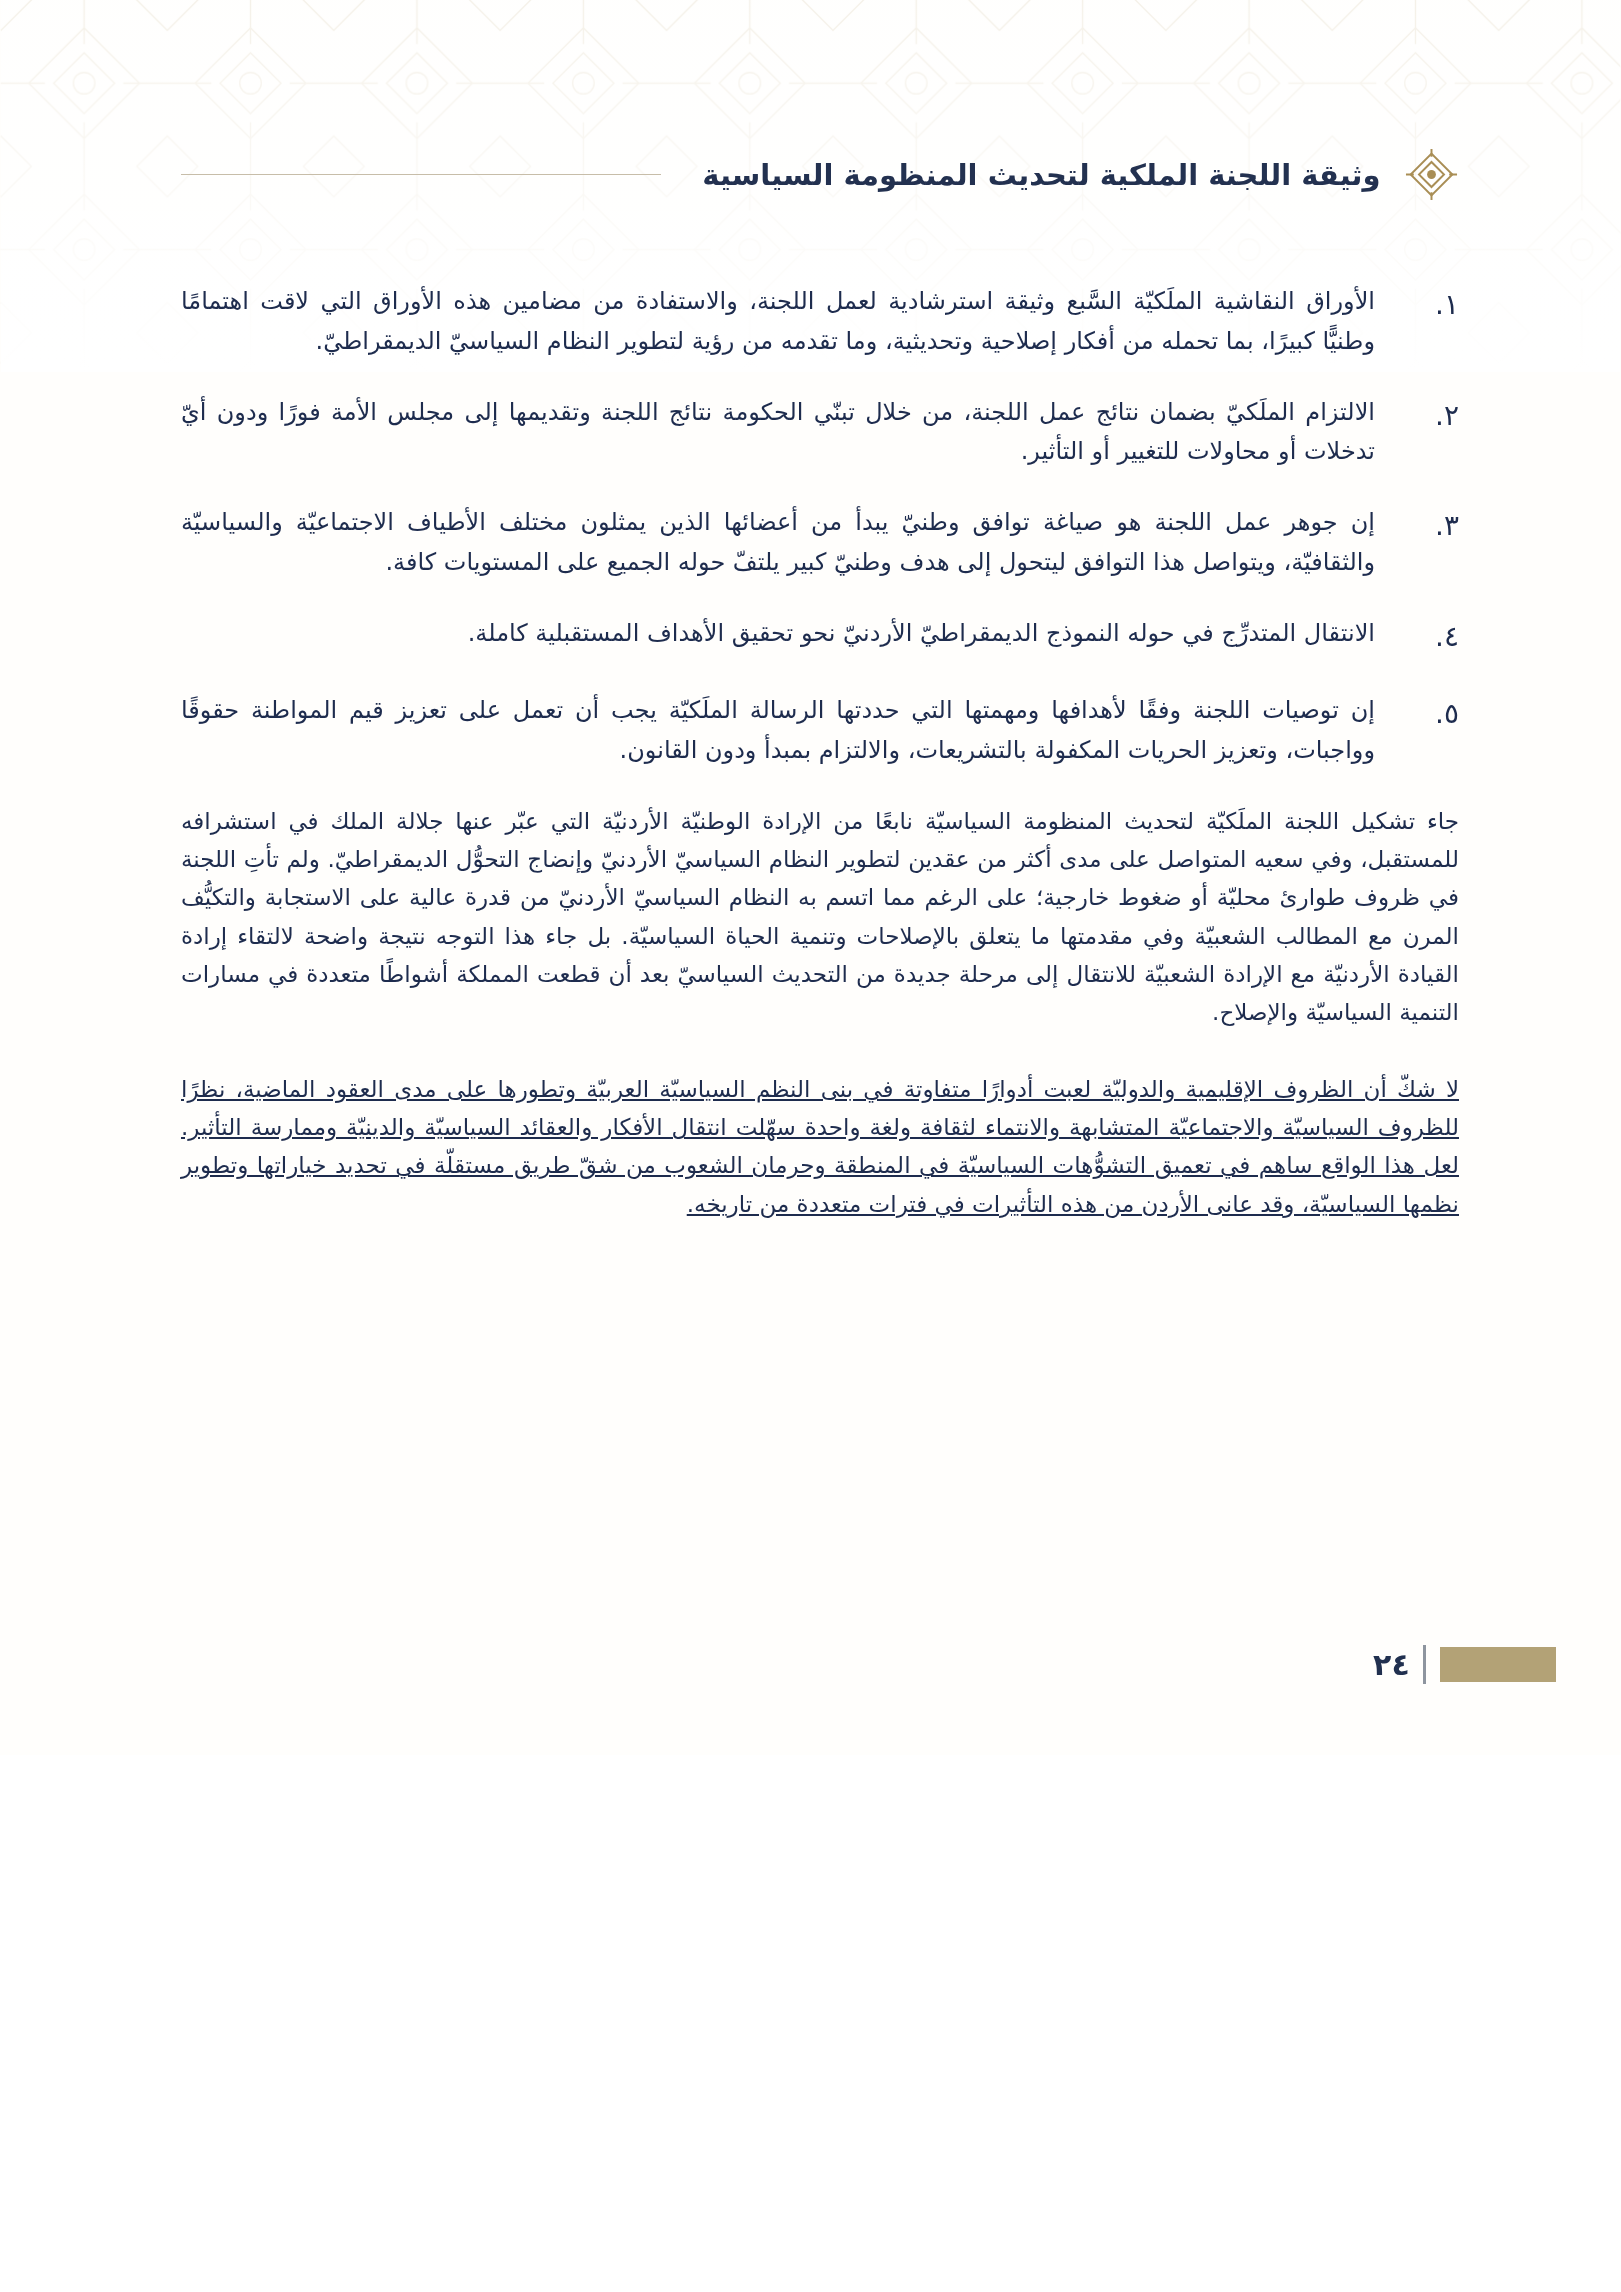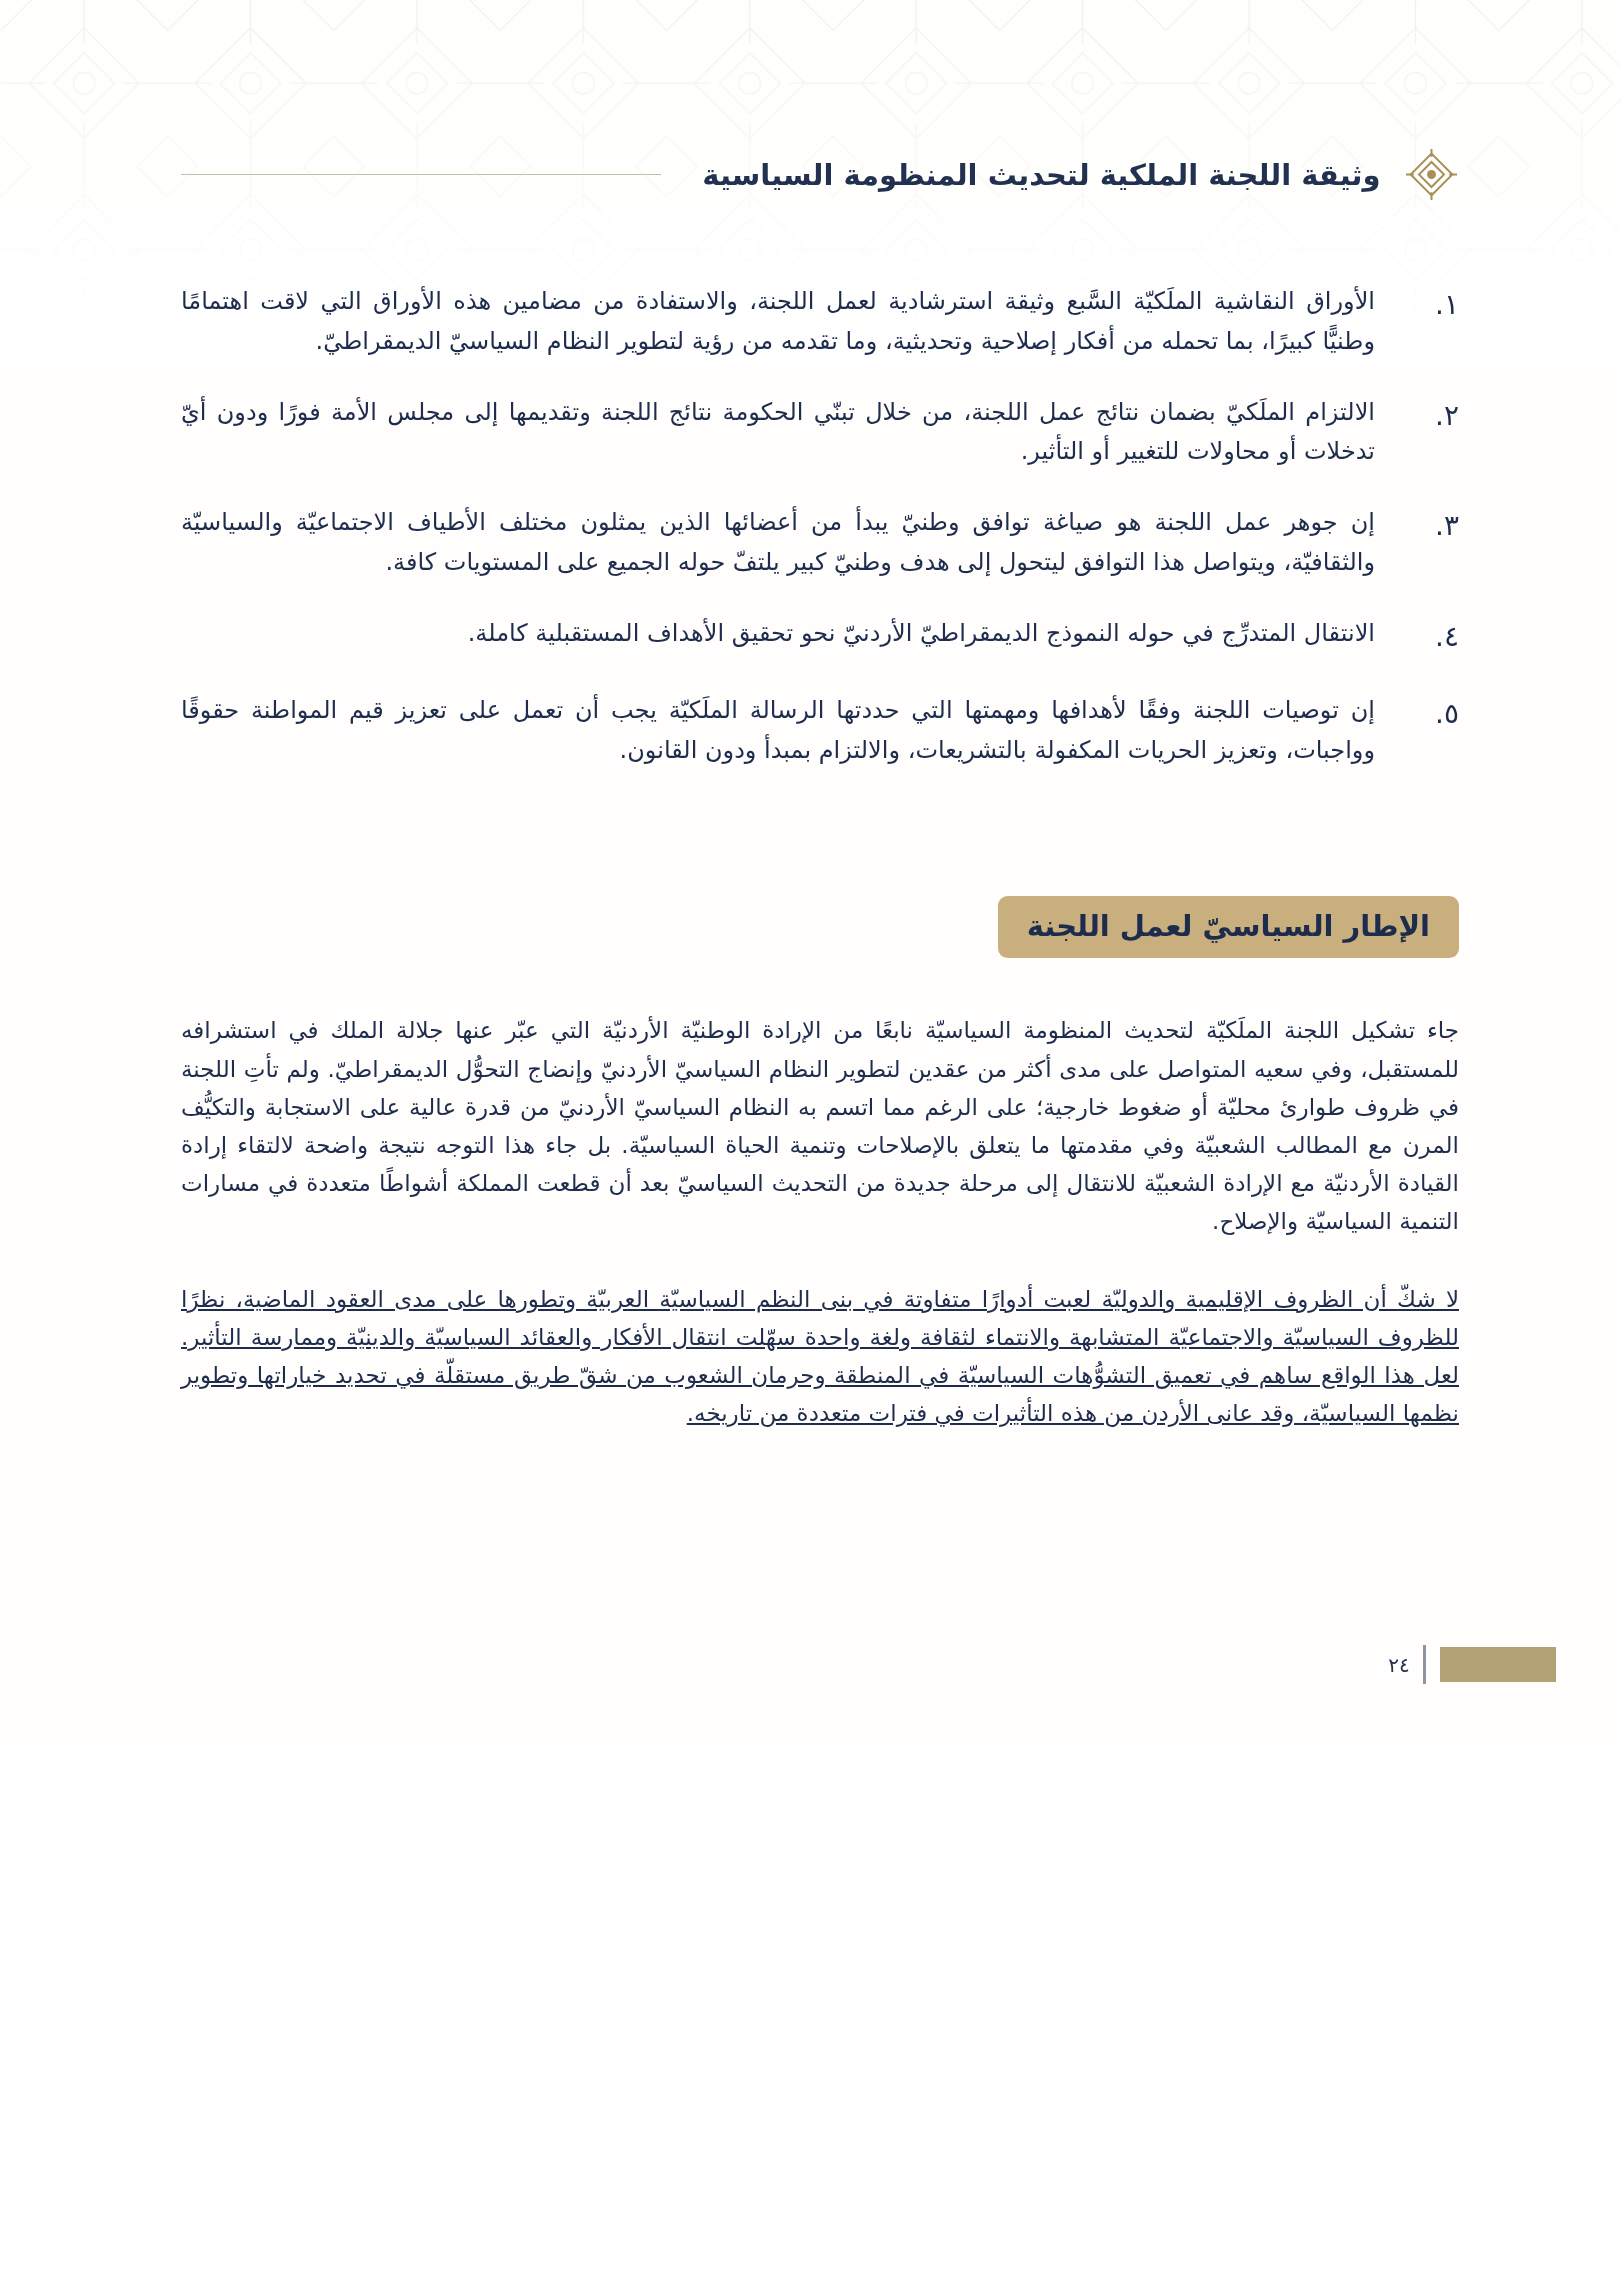--- a/index.html
+++ b/index.html
@@ -104,22 +104,22 @@
     left: 67px;           
     right: auto;
     direction: ltr;
     display: flex;
     align-items: center;
     gap: 13.7px;
   }
   
   .page-footer { left: auto; right: 65px; }
   .page-num {
-    font-size: 20px;
-    font-weight: normal;
+    font-size: 30px;
+    font-weight: bold;
     color: #21304f;
     text-align: right;
   }
   .footer-bar {
     width: 2.9px;
     height: 39px;
     background: #8e959f;
     display: inline-block;
   }
   .footer-block {
@@ -200,21 +200,20 @@
       </div>
 
       <div class="num-item">
         <span class="num">٥.</span>
         <span class="txt">إن توصيات اللجنة وفقًا لأهدافها ومهمتها التي حددتها الرسالة الملَكيّة يجب أن تعمل على تعزيز قيم المواطنة حقوقًا وواجبات، وتعزيز الحريات المكفولة بالتشريعات، والالتزام بمبدأ ودون القانون.</span>
       </div>
 
     </div>
 
     
-    <div class="section-heading">الإطار السياسيّ لعمل اللجنة</div>
 
     
     <p class="body-par">جاء تشكيل اللجنة الملَكيّة لتحديث المنظومة السياسيّة نابعًا من الإرادة الوطنيّة الأردنيّة التي عبّر عنها جلالة الملك في استشرافه للمستقبل، وفي سعيه المتواصل على مدى أكثر من عقدين لتطوير النظام السياسيّ الأردنيّ وإنضاج التحوُّل الديمقراطيّ. ولم تأتِ اللجنة في ظروف طوارئ محليّة أو ضغوط خارجية؛ على الرغم مما اتسم به النظام السياسيّ الأردنيّ من قدرة عالية على الاستجابة والتكيُّف المرن مع المطالب الشعبيّة وفي مقدمتها ما يتعلق بالإصلاحات وتنمية الحياة السياسيّة. بل جاء هذا التوجه نتيجة واضحة لالتقاء إرادة القيادة الأردنيّة مع الإرادة الشعبيّة للانتقال إلى مرحلة جديدة من التحديث السياسيّ بعد أن قطعت المملكة أشواطًا متعددة في مسارات التنمية السياسيّة والإصلاح.</p>
     <p class="body-par">لا شكّ أن الظروف الإقليمية والدوليّة لعبت أدوارًا متفاوتة في بنى النظم السياسيّة العربيّة وتطورها على مدى العقود الماضية، نظرًا للظروف السياسيّة والاجتماعيّة المتشابهة والانتماء لثقافة ولغة واحدة سهّلت انتقال الأفكار والعقائد السياسيّة والدينيّة وممارسة التأثير. لعل هذا الواقع ساهم في تعميق التشوُّهات السياسيّة في المنطقة وحرمان الشعوب من شقّ طريق مستقلّة في تحديد خياراتها وتطوير نظمها السياسيّة، وقد عانى الأردن من هذه التأثيرات في فترات متعددة من تاريخه.</p>
 
   </div>
 
   <footer class="page-footer">
     <span class="page-num">٢٤</span>
     <span class="footer-bar"></span>

